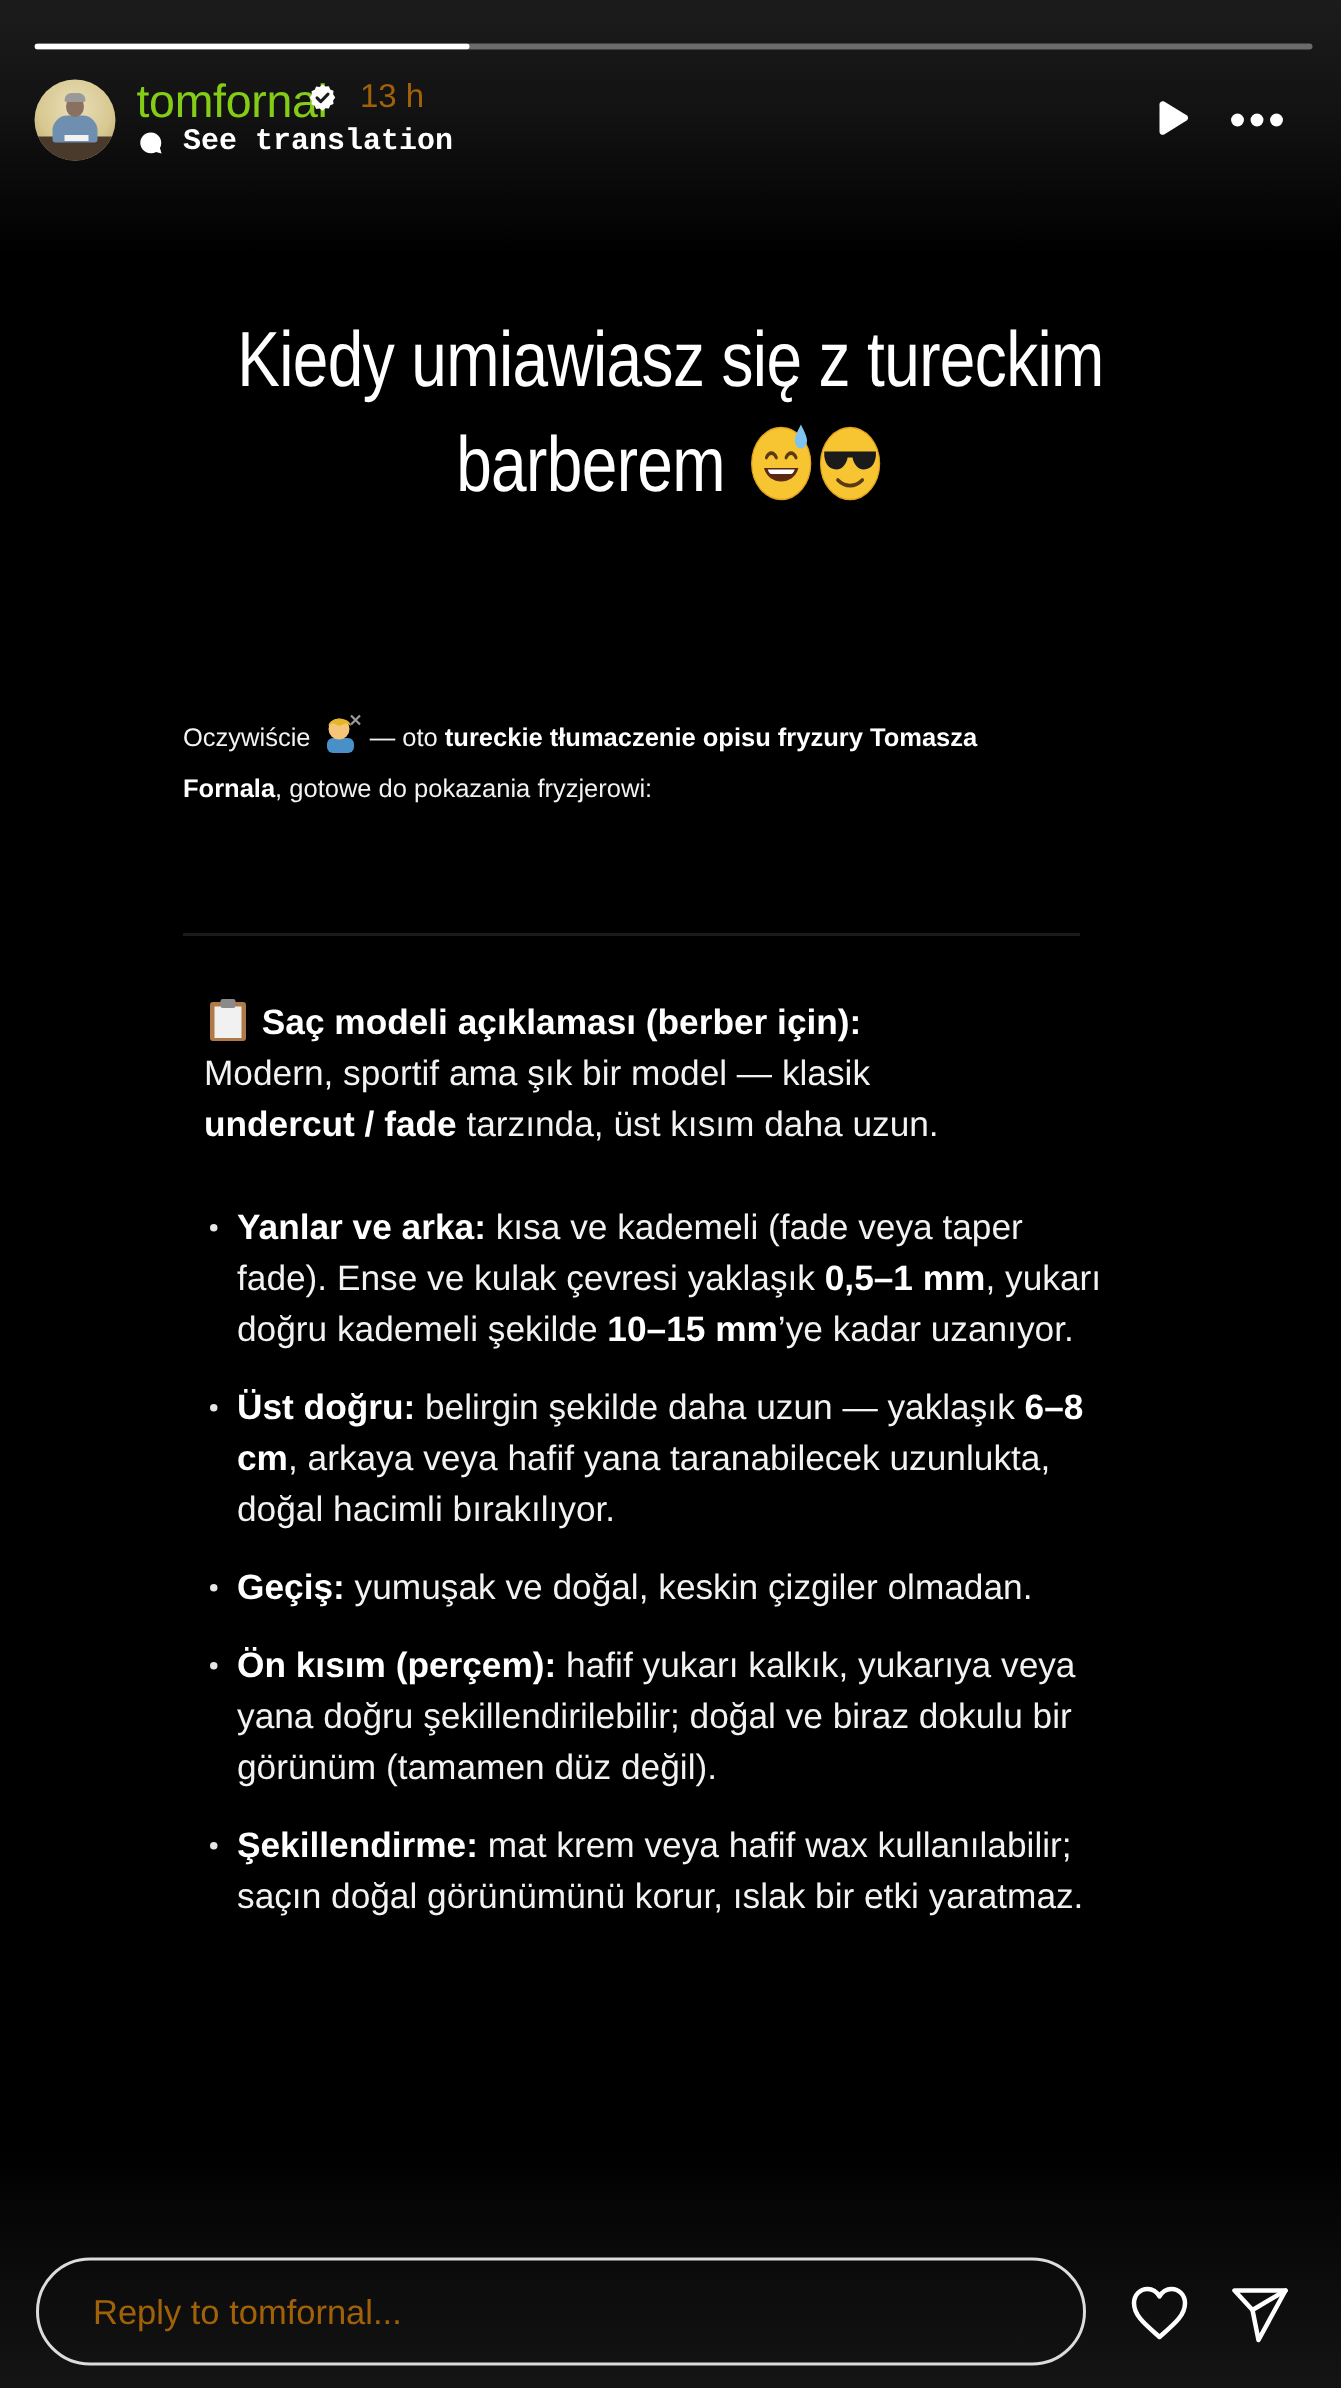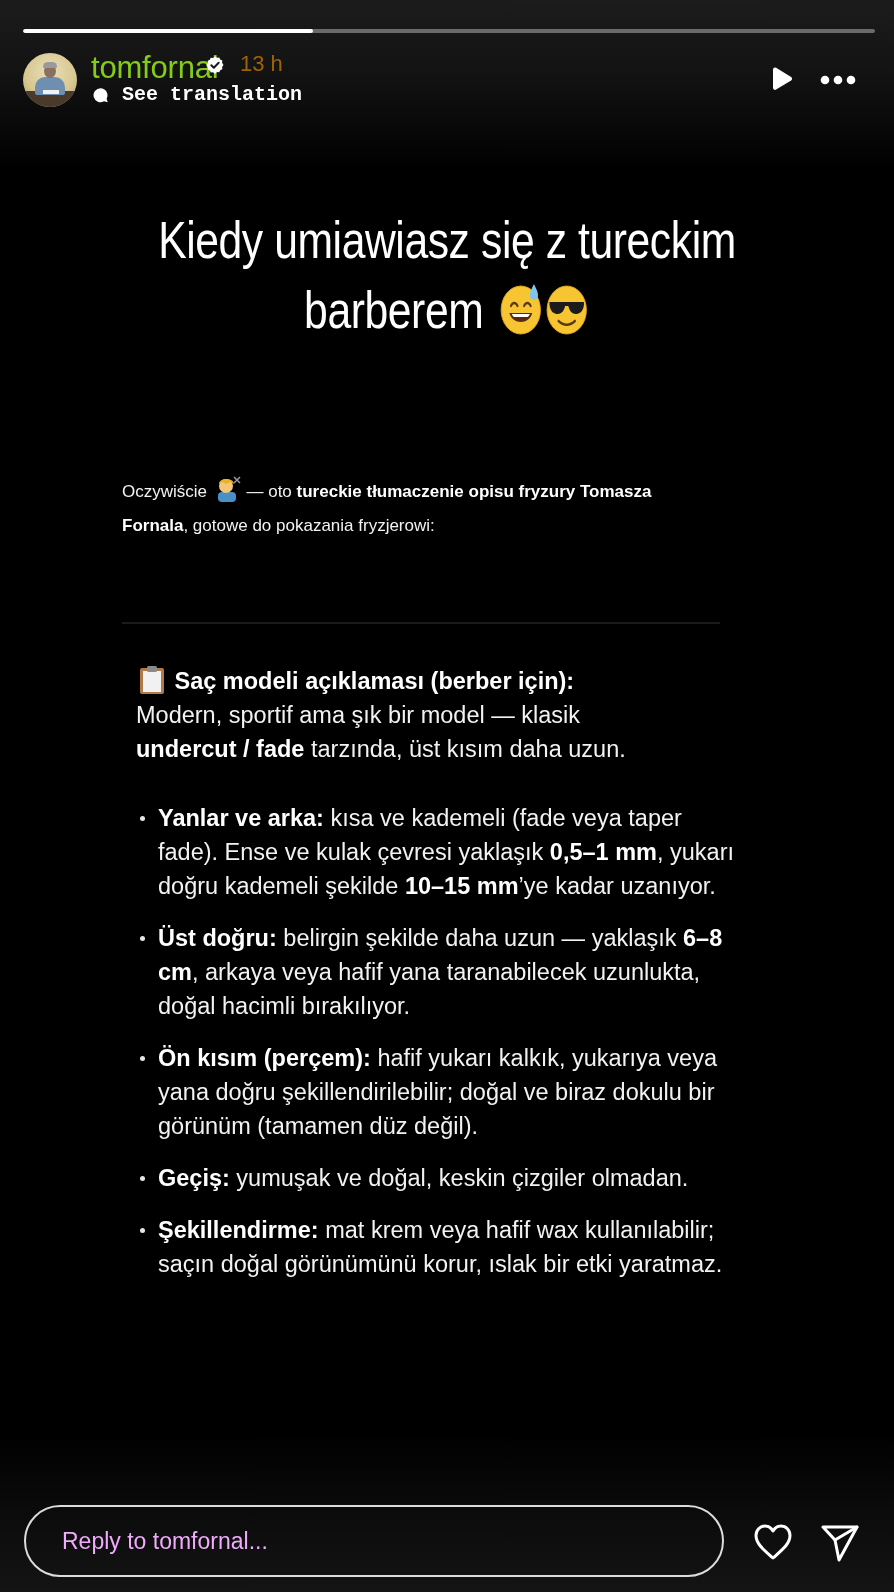--- a/index.html
+++ b/index.html
@@ -120,21 +120,21 @@
     position: absolute; left: 2px; top: 15px; width: 5px; height: 5px;
     border-radius: 50%; background: #e6e6e6;
   }
   .reply-box {
     position: absolute; left: 24px; top: 1505px; width: 700px; height: 72px;
     border: 2px solid #dcdcdc; border-radius: 38px; box-sizing: border-box;
     background: transparent;
   }
   .reply-placeholder {
     position: absolute; left: 36px; top: 21px;
-    font-size: 23px; color: #f0abfc;
+    font-size: 23px; color: #a16207;
   }
   .heart-btn {
     position: absolute; left: 752px; top: 1522px; width: 42px; height: 40px;
   }
   .send-btn {
     position: absolute; left: 820px; top: 1524px; width: 40px; height: 38px;
   }
 </style>
 </head>
 <body>
@@ -222,25 +222,25 @@
   <li class="bullet">
     <span class="dot"></span>
     <b>Yanlar ve arka:</b><span> kısa ve kademeli (fade veya taper fade). Ense ve kulak çevresi yaklaşık </span><b>0,5–1 mm</b><span>, yukarı doğru kademeli şekilde </span><b>10–15 mm</b><span>’ye kadar uzanıyor.</span>
   </li>
   <li class="bullet">
     <span class="dot"></span>
     <b>Üst doğru:</b><span> belirgin şekilde daha uzun — yaklaşık </span><b>6–8 cm</b><span>, arkaya veya hafif yana taranabilecek uzunlukta, doğal hacimli bırakılıyor.</span>
   </li>
   <li class="bullet">
     <span class="dot"></span>
+    <b>Geçiş:</b><span> yumuşak ve doğal, keskin çizgiler olmadan.</span>
+  </li>
+  <li class="bullet">
+    <span class="dot"></span>
     <b>Ön kısım (perçem):</b><span> hafif yukarı kalkık, yukarıya veya yana doğru şekillendirilebilir; doğal ve biraz dokulu bir görünüm (tamamen düz değil).</span>
-  </li>
-  <li class="bullet">
-    <span class="dot"></span>
-    <b>Geçiş:</b><span> yumuşak ve doğal, keskin çizgiler olmadan.</span>
   </li>
   <li class="bullet">
     <span class="dot"></span>
     <b>Şekillendirme:</b><span> mat krem veya hafif wax kullanılabilir; saçın doğal görünümünü korur, ıslak bir etki yaratmaz.</span>
   </li>
 </ul>
 
 <div class="reply-box">
   <span class="reply-placeholder">Reply to tomfornal...</span>
 </div>

